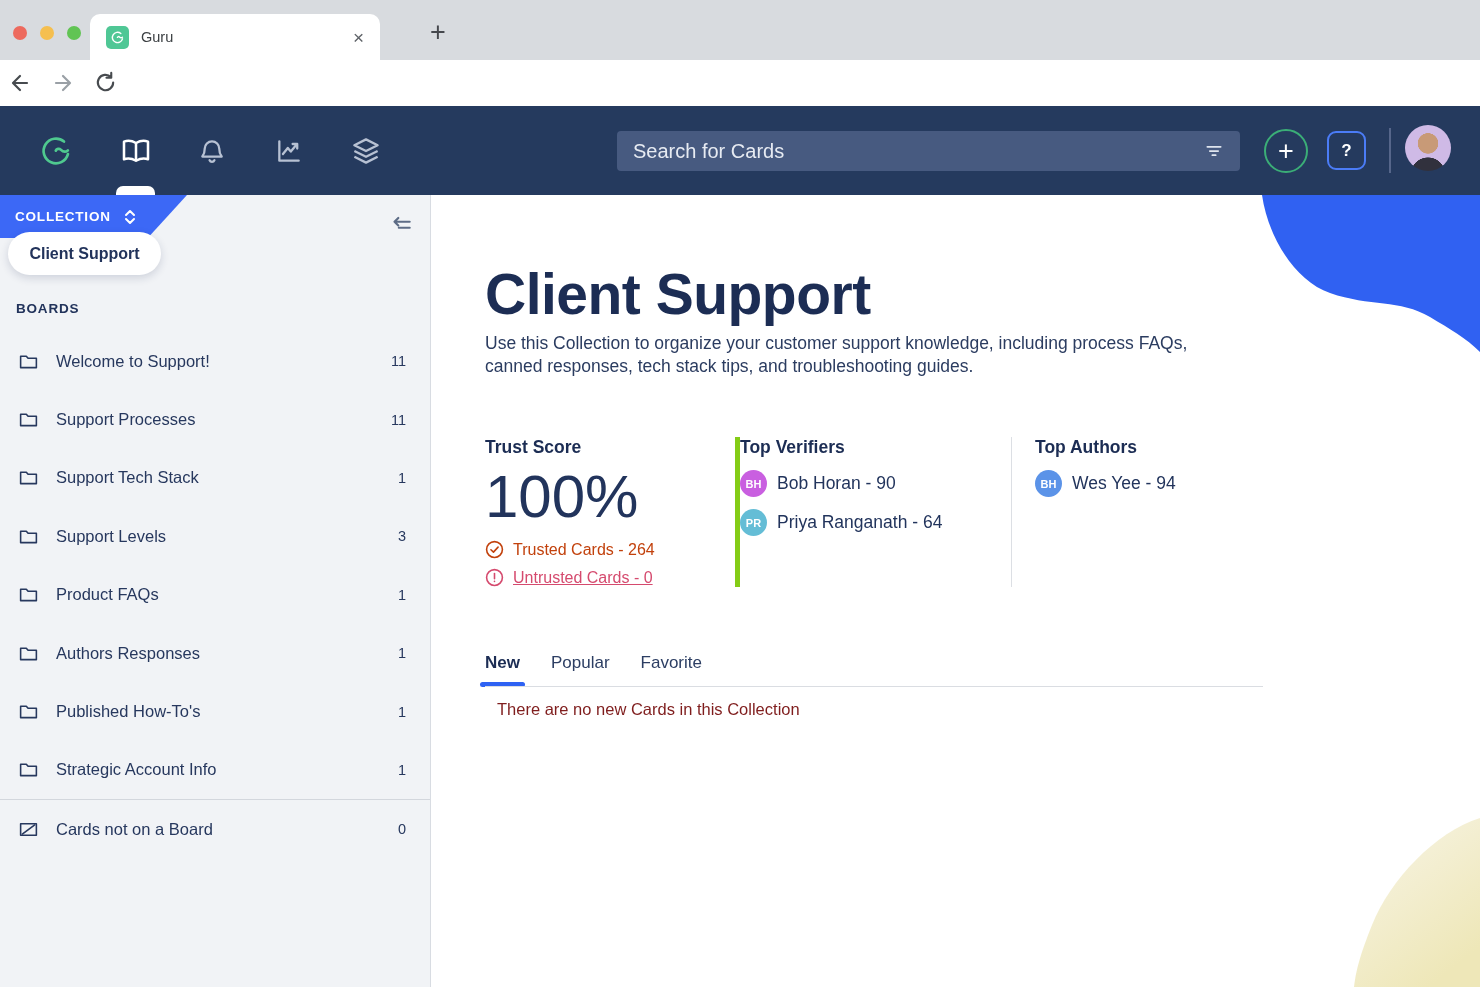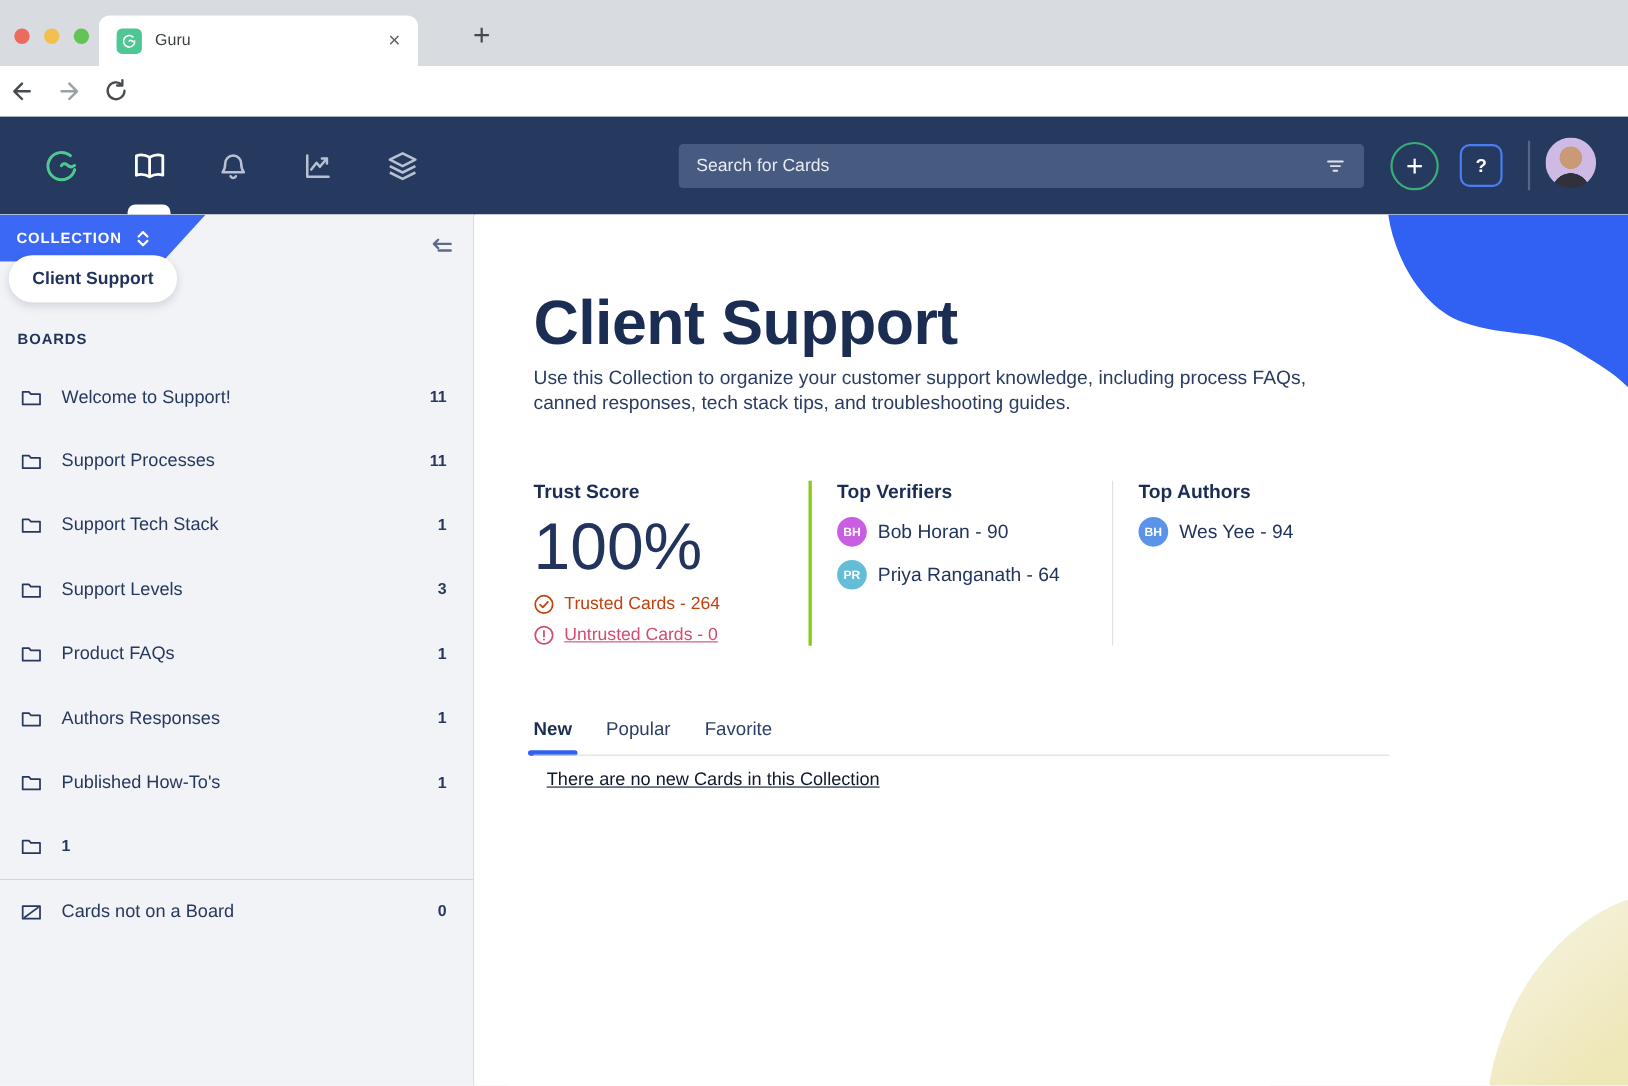--- a/index.html
+++ b/index.html
@@ -40,21 +40,21 @@
   .update-btn { position:absolute; left:1448px; top:68px; width:31px; height:31px; border-radius:50%;
                 background:#e0442c; color:#fff; display:flex; align-items:center; justify-content:center;
                 font-size:17px; font-weight:700; }
 
   
   .appnav { position:absolute; top:106px; left:0; width:100%; height:89px; background:#253a5e; }
   .nav-ico { position:absolute; top:50%; transform:translate(-50%,-50%); color:#b7c1d3; }
   .active-indicator { position:absolute; left:116px; top:80px; width:39px; height:9px; background:#fff; border-radius:7px 7px 0 0; }
   .searchbar { position:absolute; left:617px; top:25px; width:623px; height:40px; background:#475a80;
                border-radius:4px; display:flex; align-items:center; padding:0 16px; gap:10px; }
-  .search-text { flex:1; font-size:16px; color:#e7ebf2; }
+  .search-text { flex:1; font-size:20px; color:#e7ebf2; }
   .plus-btn { position:absolute; left:1264px; top:23px; width:44px; height:44px; border:2.5px solid #3bae77;
               border-radius:50%; color:#fff; display:flex; align-items:center; justify-content:center;
               font-size:27px; font-weight:300; line-height:1; }
   .help-btn { position:absolute; left:1327px; top:25px; width:39px; height:39px; border:2.5px solid #4b7cf7;
               border-radius:9px; color:#fff; display:flex; align-items:center; justify-content:center;
               font-size:17px; font-weight:700; }
   .nav-divider { position:absolute; left:1389px; top:22px; width:2px; height:45px; background:#56668a; }
   .nav-avatar { position:absolute; left:1405px; top:19px; width:46px; height:46px; border-radius:50%;
                 background:radial-gradient(circle at 50% 40%, #c89a77 0 10px, transparent 10.5px),
                 radial-gradient(circle at 50% 108%, #31313d 0 17px, transparent 17.5px), #cfbae6; }
@@ -66,50 +66,50 @@
             display:flex; align-items:center; padding-left:15px; gap:12px; }
   .banner-label { color:#fff; font-size:13.5px; font-weight:700; letter-spacing:0.8px; }
   .collapse-btn { position:absolute; right:16px; top:17px; color:#5d6c86; }
   .pill { position:absolute; left:8px; top:37px; width:153px; height:43px; background:#fff; border-radius:22px;
           box-shadow:0 3px 9px rgba(25,40,80,.16); display:flex; align-items:center; justify-content:center;
           font-size:16px; font-weight:700; color:#22335b; }
   .boards-label { position:absolute; left:16px; top:106px; font-size:13.5px; font-weight:700; letter-spacing:0.8px; color:#22335b; }
   .board-list { position:absolute; left:0; top:137px; width:100%; }
   .board-item { height:58.4px; display:flex; align-items:center; padding:0 24px 0 18px; gap:17px; color:#27385e; }
   .board-item .b-label { flex:1; font-size:16.5px; font-weight:500; }
-  .board-item .b-count { font-size:14.5px; font-weight:700; }
+  .board-item .b-count { font-size:14.5px; font-weight:400; }
   .board-divider { height:1px; background:#d3d7dd; }
 
   
   .main { position:absolute; left:432px; top:195px; width:1048px; height:792px; background:#fff; }
   .blob-blue { position:absolute; right:0; top:0; }
   .blob-cream { position:absolute; right:0; bottom:0; }
   .page-title { position:absolute; left:53px; top:66px; font-size:57px; font-weight:700; color:#1c2d54; letter-spacing:-0.5px; }
   .page-desc { position:absolute; left:53px; top:137px; width:762px; font-size:17.5px; line-height:1.32; color:#2b3c60; }
   .stats { position:absolute; left:53px; top:242px; display:flex; }
   .stat-col { min-height:150px; }
   .stat-col.c1 { width:250px; }
-  .stat-col.c2 { width:276px; border-left:3px solid #84cc16; padding-left:23px; }
+  .stat-col.c2 { width:276px; border-left:5px solid #84cc16; }
   .stat-col.c3 { border-left:1px solid #dcdfe4; padding-left:23px; width:240px; }
   .stat-heading { font-size:17.5px; font-weight:700; color:#1c2d54; }
   .trust-score { margin-top:4px; font-size:60px; font-weight:300; color:#22345c; }
   .trust-line { display:flex; align-items:center; gap:9px; margin-top:9px; font-size:16px; }
   .trust-line.ok { color:#c2410c; }
   .trust-line.bad { color:#d54a6e;text-decoration:underline; }
   .person-row { display:flex; align-items:center; gap:10px; margin-top:12px; }
   .avatar-sm { width:27px; height:27px; border-radius:50%; color:#fff; font-size:11px; font-weight:700;
                display:flex; align-items:center; justify-content:center; flex:none; }
   .person-label { font-size:17.5px; color:#22345c; }
   .tabs { position:absolute; left:53px; top:458px; display:flex; gap:31px; }
   .ctab { font-size:17px; color:#2c3e63; font-weight:500; position:relative; }
   .ctab.active { font-weight:700; color:#1c2d54; }
   .ctab.active::after { content:""; position:absolute; left:-5px; right:-5px; bottom:-14px; height:5px;
                         border-radius:3px; background:#2e62f3; }
   .tab-rule { position:absolute; left:53px; top:491px; width:778px; height:1px; background:#dadde2; }
-  .empty-msg { position:absolute; left:65px; top:505px; font-size:16.5px; color:#0f172a;text-decoration:underline; }
+  .empty-msg { position:absolute; left:65px; top:505px; font-size:16.5px; color:#7f1d1d; }
 
   svg { display:block; }
 </style>
 </head>
 <body>
 
 <div id="screen">
 
   <div class="tabstrip">
     <div class="traffic">
@@ -316,20 +316,21 @@
         <svg width="21" height="21" viewBox="0 0 24 24" fill="none" stroke="currentColor" stroke-width="1.8" stroke-linejoin="round">
             <path d="M3 6 h6.5 l2 2.3 H21 V19 H3 Z"></path>
           </svg>
         <span class="b-label">Published How-To's</span>
         <span class="b-count">1</span>
       </div>
       <div class="board-item">
         <svg width="21" height="21" viewBox="0 0 24 24" fill="none" stroke="currentColor" stroke-width="1.8" stroke-linejoin="round">
             <path d="M3 6 h6.5 l2 2.3 H21 V19 H3 Z"></path>
           </svg>
+        <span class="b-label">Strategic Account Info</span>
         <span class="b-count">1</span>
       </div>
       <div class="board-divider"></div>
       <div class="board-item">
         <svg width="21" height="21" viewBox="0 0 24 24" fill="none" stroke="currentColor" stroke-width="1.8" stroke-linejoin="round">
             <rect x="3" y="5.5" width="18" height="13"></rect>
             <path d="M19.5 6.5 L4.5 17.5"></path>
           </svg>
         <span class="b-label">Cards not on a Board</span>
         <span class="b-count">0</span>

